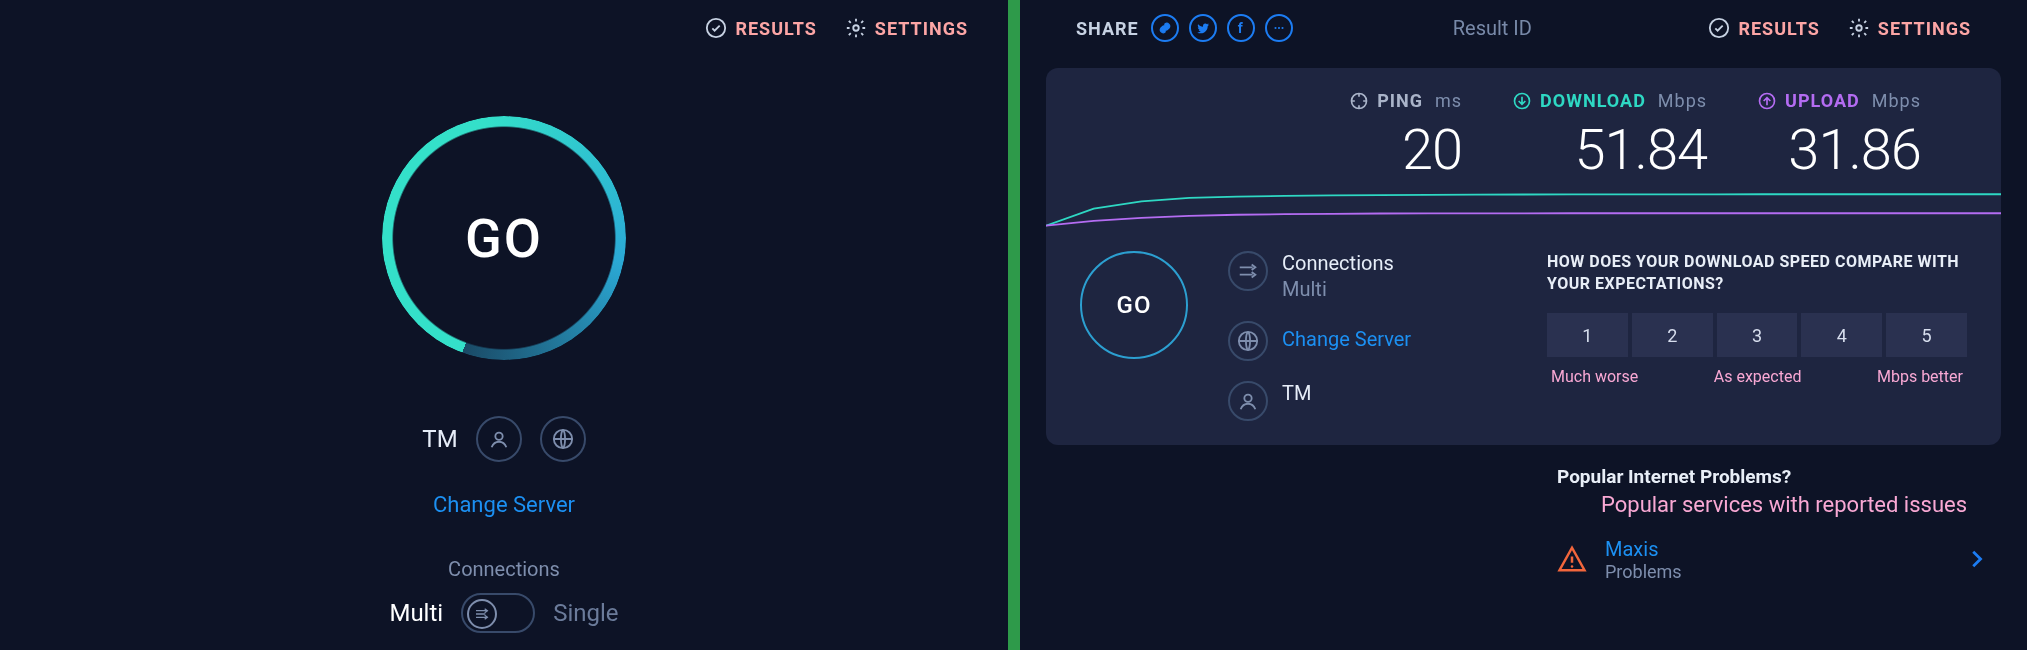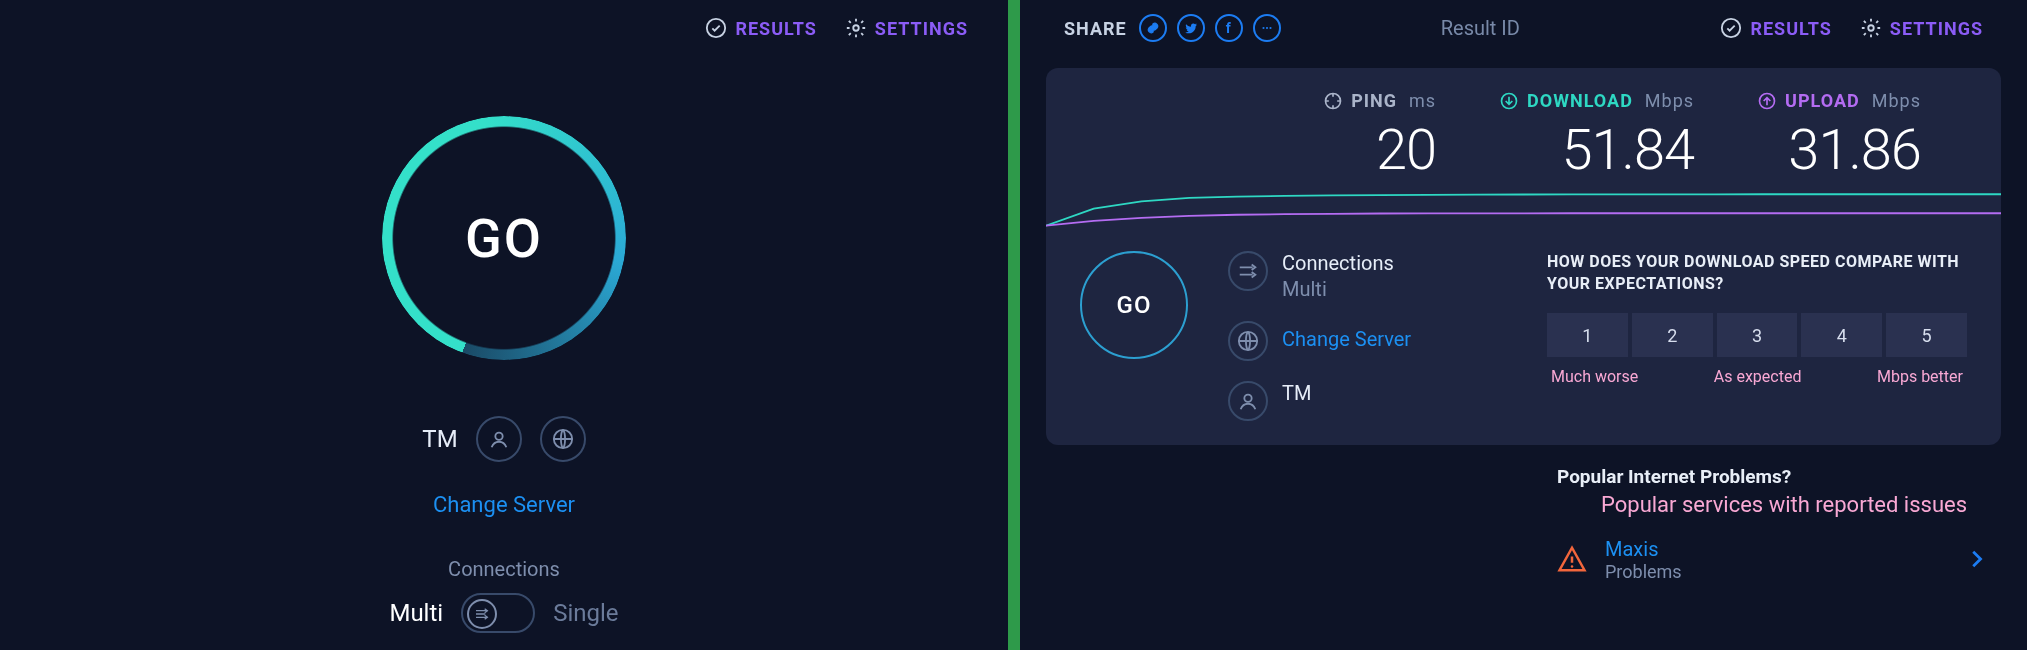--- a/index.html
+++ b/index.html
@@ -24,27 +24,27 @@
     height: 56px;
     padding: 0 40px;
     font-size: 18px;
     letter-spacing: 1px;
     color: #c7d2e3;
   }
   .topbar .spacer { flex: 1; }
   .nav-item {
     display: inline-flex; align-items: center; gap: 8px;
     margin-left: 28px; cursor: pointer; font-weight: 700;
-    color: #8b5cf6;
+    color: #fca5a5;
   }
   .nav-item svg { width: 22px; height: 22px; stroke: #c7d2e3; fill: none; stroke-width: 2; }
 
   
   .share-row {
-    display: flex; align-items: center; height: 56px; padding: 0 44px;
+    display: flex; align-items: center; height: 56px; padding: 0 56px;
     font-size: 18px; letter-spacing: 1px; color: #c7d2e3; font-weight: 700;
   }
   .share-row .label { margin-right: 12px; }
   .share-icons { display: flex; gap: 10px; align-items: center; }
   .share-icons .ico {
     width: 28px; height: 28px; border: 2px solid #1c7cf2; border-radius: 50%;
     display: flex; align-items: center; justify-content: center; color: #1c7cf2;
     font-size: 14px; cursor: pointer;
   }
   .share-icons .ico svg { width: 14px; height: 14px; stroke: #1c7cf2; fill: #1c7cf2; }
@@ -122,21 +122,21 @@
   
   .result-card {
     margin: 12px 26px 0 26px;
     background: #1e2540;
     border-radius: 12px;
     padding: 0 0 24px 0;
     position: relative;
     overflow: hidden;
   }
   .metrics {
-    display: flex; justify-content: flex-end; gap: 63px;
+    display: flex; justify-content: flex-end; gap: 50px;
     padding: 22px 80px 0 0;
   }
   .metric { text-align: right; }
   .metric .lab {
     font-size: 18px; letter-spacing: 1px; font-weight: 700;
     display: inline-flex; align-items: center; gap: 8px;
   }
   .metric .lab .unit { color: #7e8ead; font-weight: 400; margin-left: 4px; }
   .metric .lab svg { width: 20px; height: 20px; }
   .metric.ping .lab { color: #aab4c9; }

